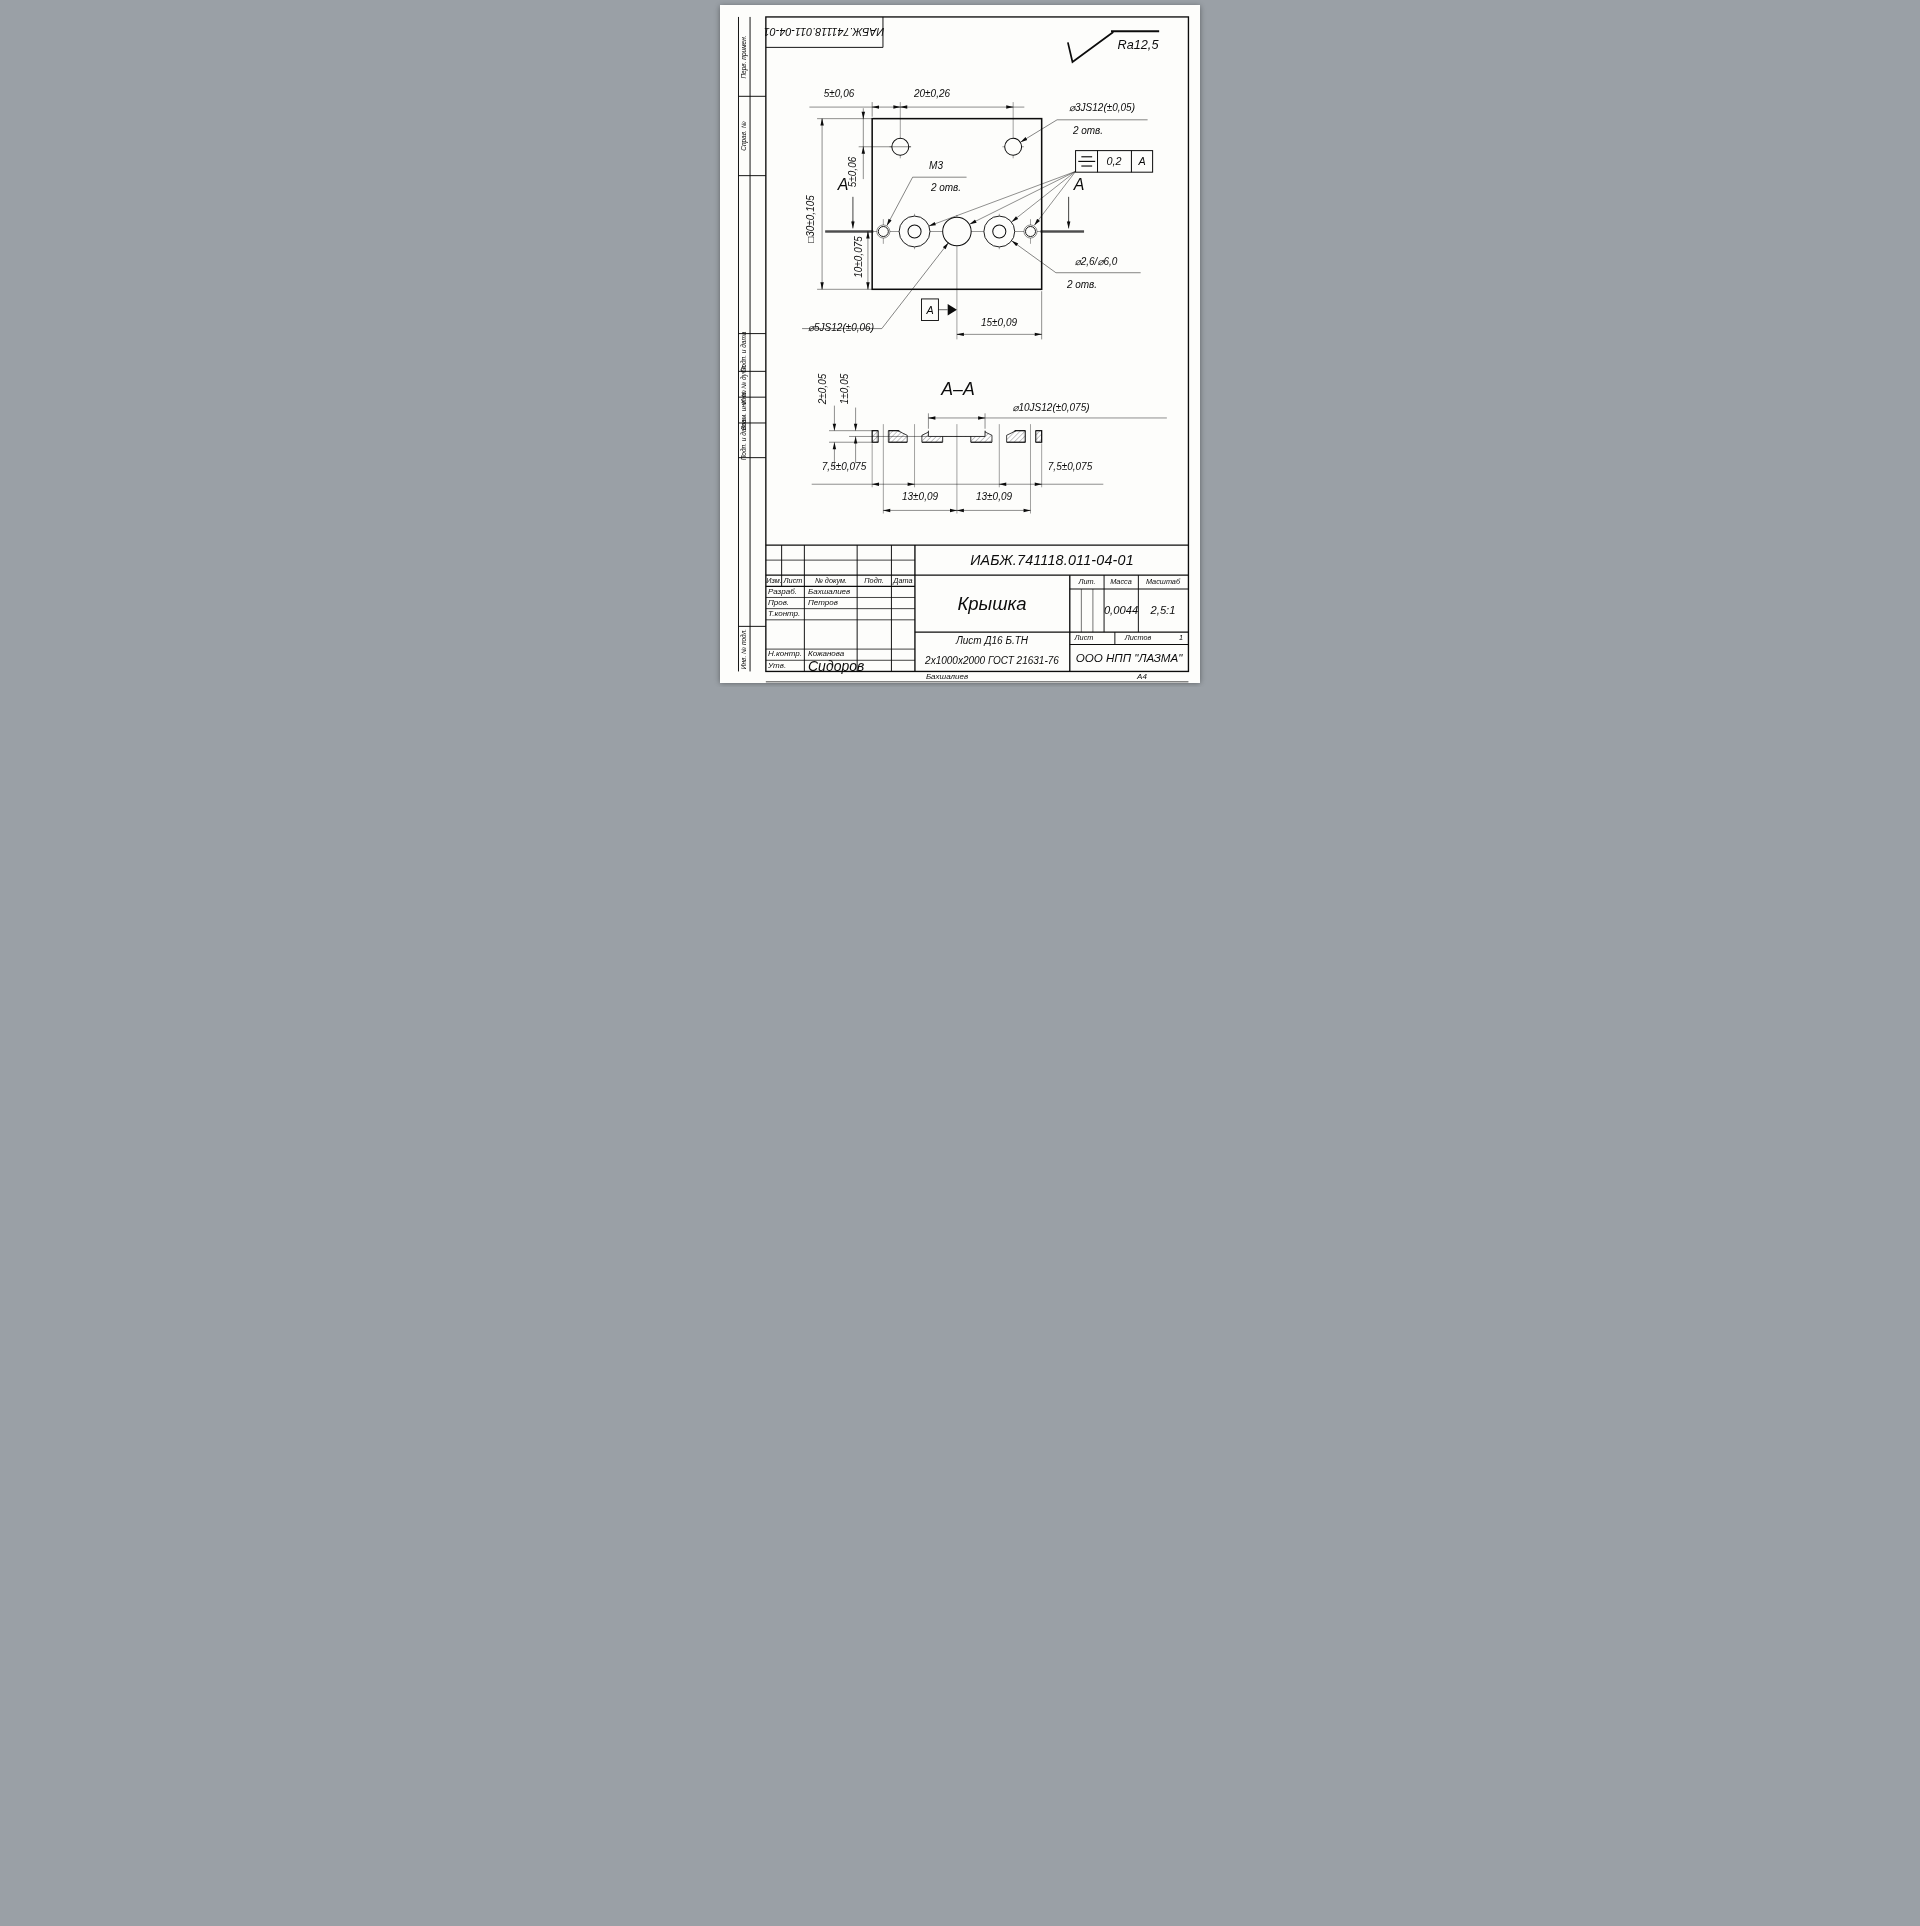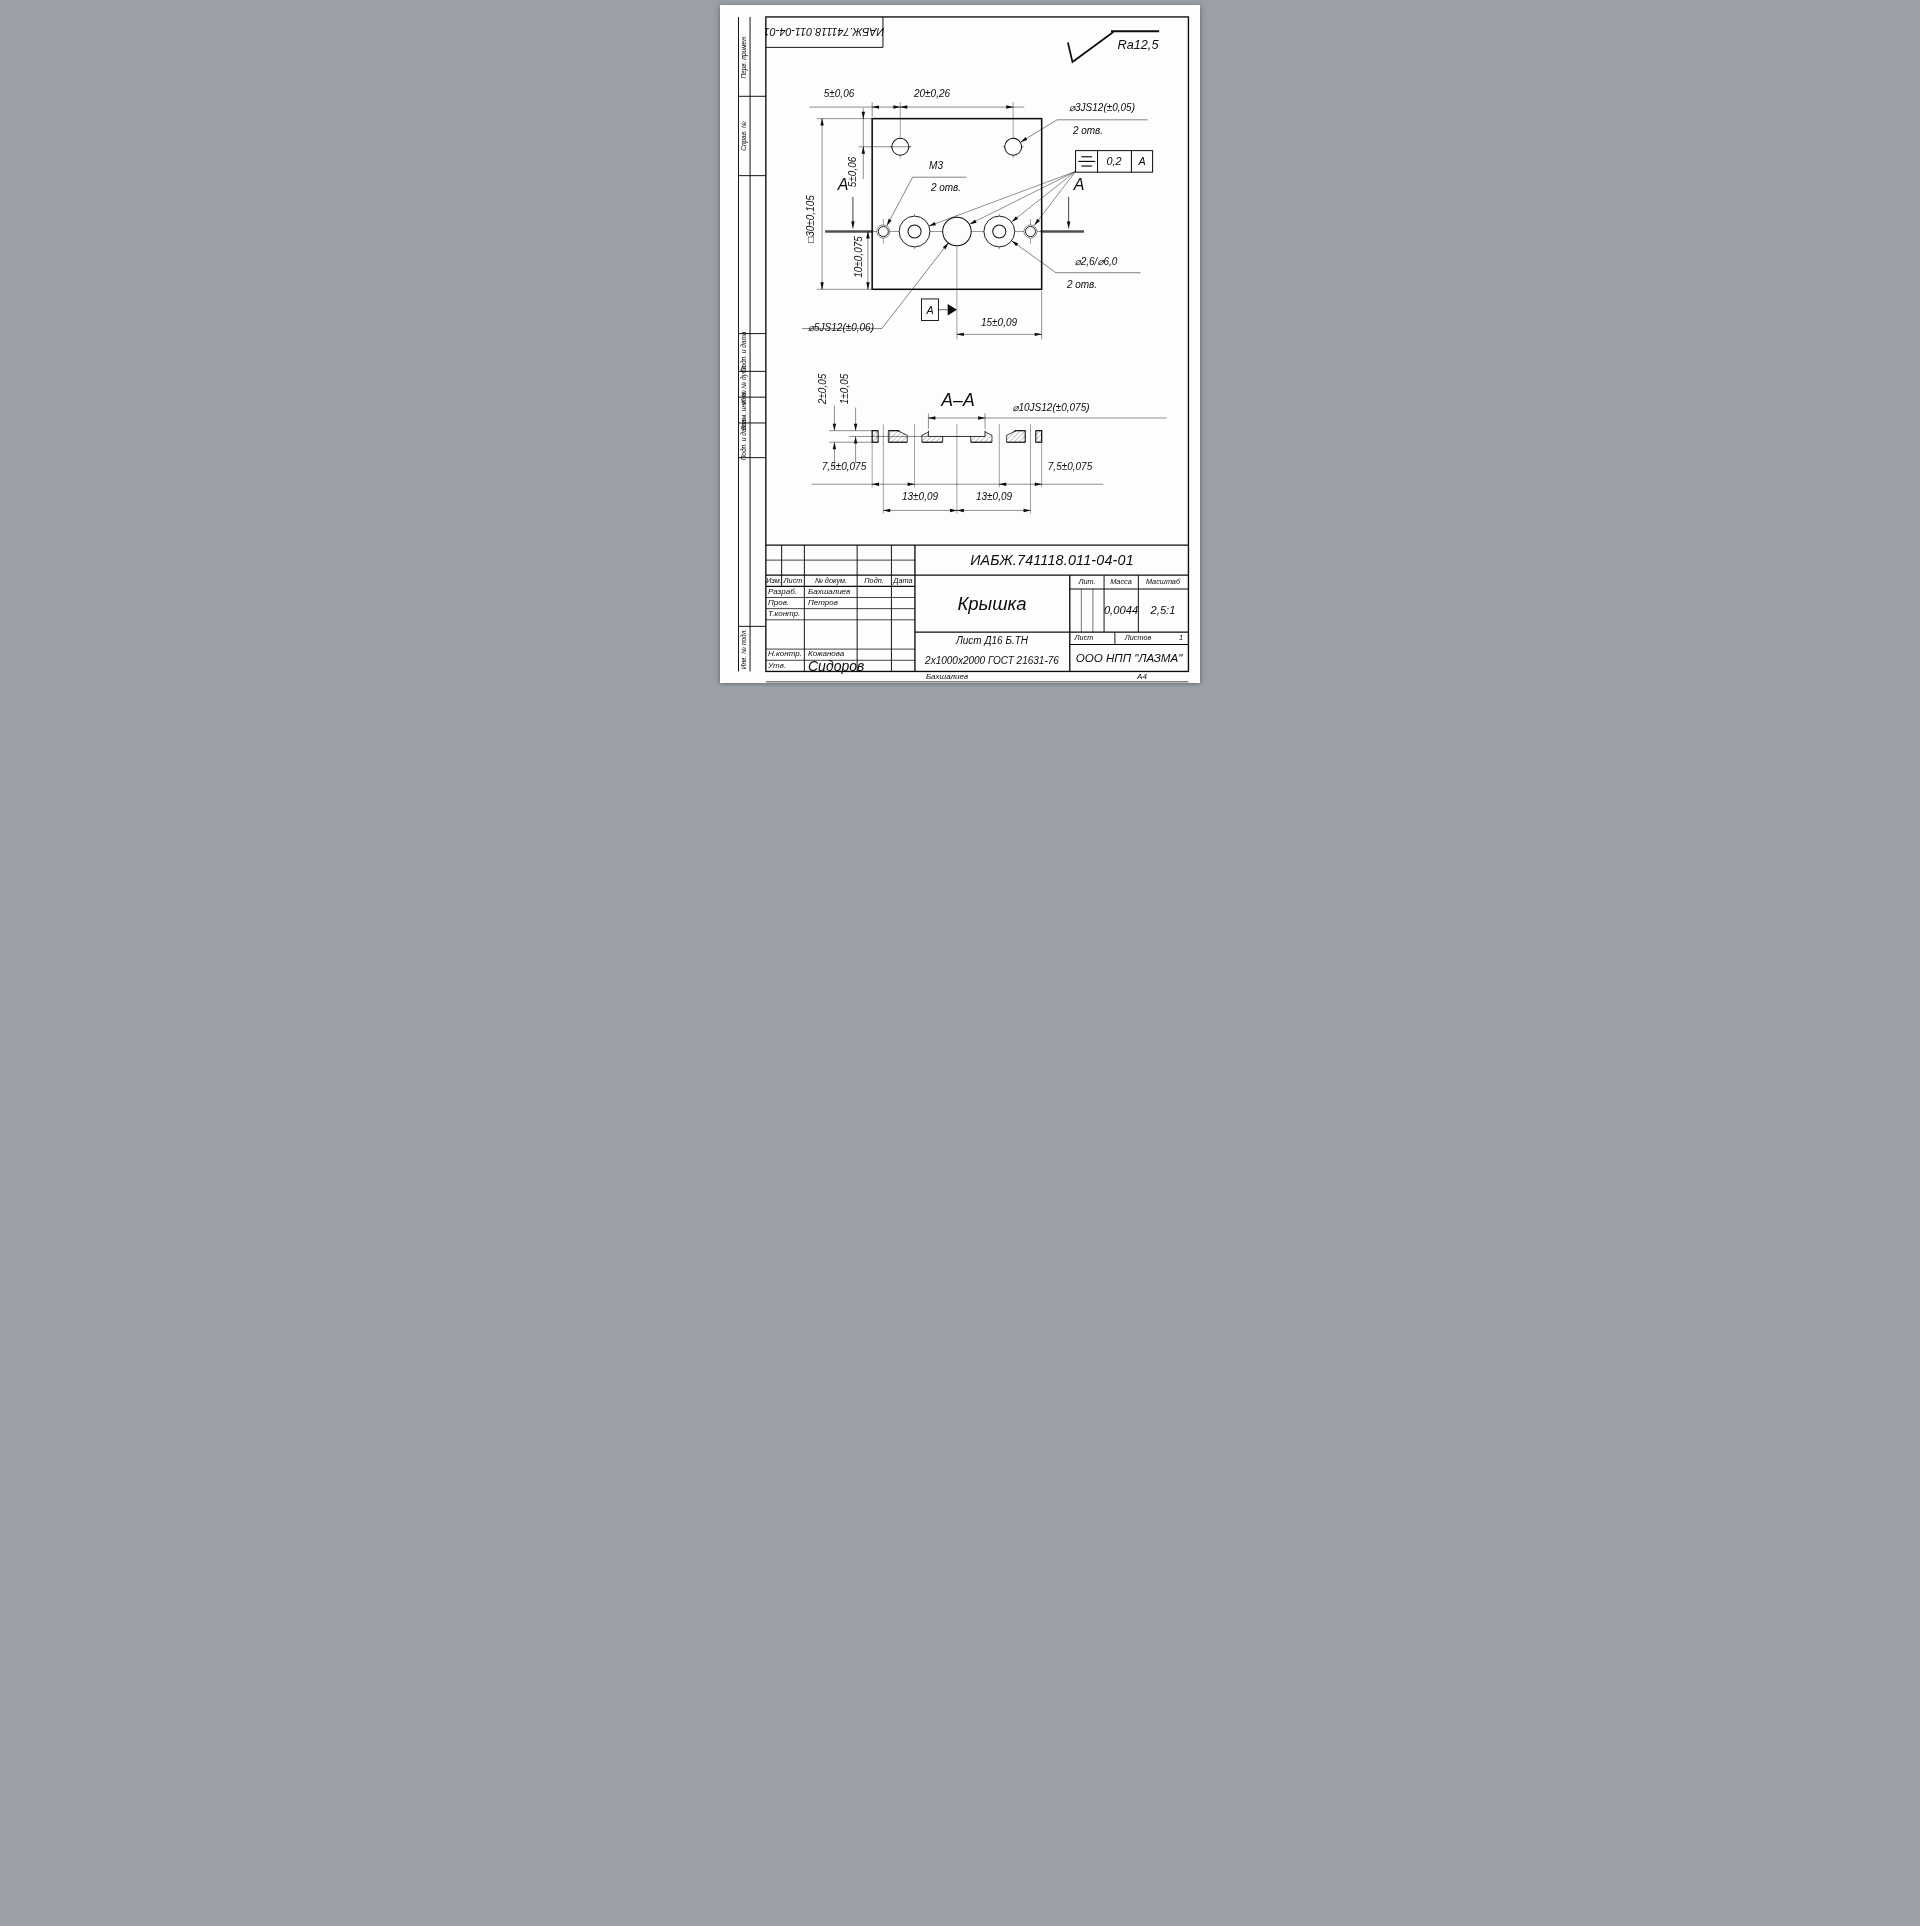--- a/index.html
+++ b/index.html
@@ -277,21 +277,21 @@
 <div class="t" style="left:121px;top:315px;font-size:10px;margin-top:8px;">⌀5JS12(±0,06)</div>
 <div class="t" style="left:279px;top:318px;font-size:10px;">15±0,09</div>
 <div class="t" style="left:376px;top:257px;font-size:10px;">⌀2,6/⌀6,0</div>
 <div class="t" style="left:362px;top:280px;font-size:10px;">2 отв.</div>
 <div class="t" style="left:394px;top:156px;font-size:10.8px;">0,2</div>
 <div class="t" style="left:422px;top:156px;font-size:10.8px;">A</div>
 <div class="t" style="left:123px;top:180px;font-size:16px;">A</div>
 <div class="t" style="left:359px;top:180px;font-size:16px;">A</div>
 <div class="t" style="left:210px;top:305px;font-size:10.8px;">A</div>
 
-<div class="t" style="left:238px;top:385px;font-size:17.7px;margin-top:11px;">А–А</div>
+<div class="t" style="left:238px;top:385px;font-size:17.7px;">А–А</div>
 <div class="t r90" style="left:103px;top:384px;font-size:10px;">2±0,05</div>
 <div class="t r90" style="left:125px;top:384px;font-size:10px;">1±0,05</div>
 <div class="t" style="left:331px;top:403px;font-size:10px;">⌀10JS12(±0,075)</div>
 <div class="t" style="left:124px;top:462px;font-size:10px;">7,5±0,075</div>
 <div class="t" style="left:350px;top:462px;font-size:10px;">7,5±0,075</div>
 <div class="t" style="left:200px;top:492px;font-size:10px;">13±0,09</div>
 <div class="t" style="left:274px;top:492px;font-size:10px;">13±0,09</div>
 
 <div class="t cond" style="left:332px;top:555px;font-size:14.3px;">ИАБЖ.741118.011-04-01</div>
 <div class="t" style="left:272px;top:599px;font-size:18.5px;">Крышка</div>

